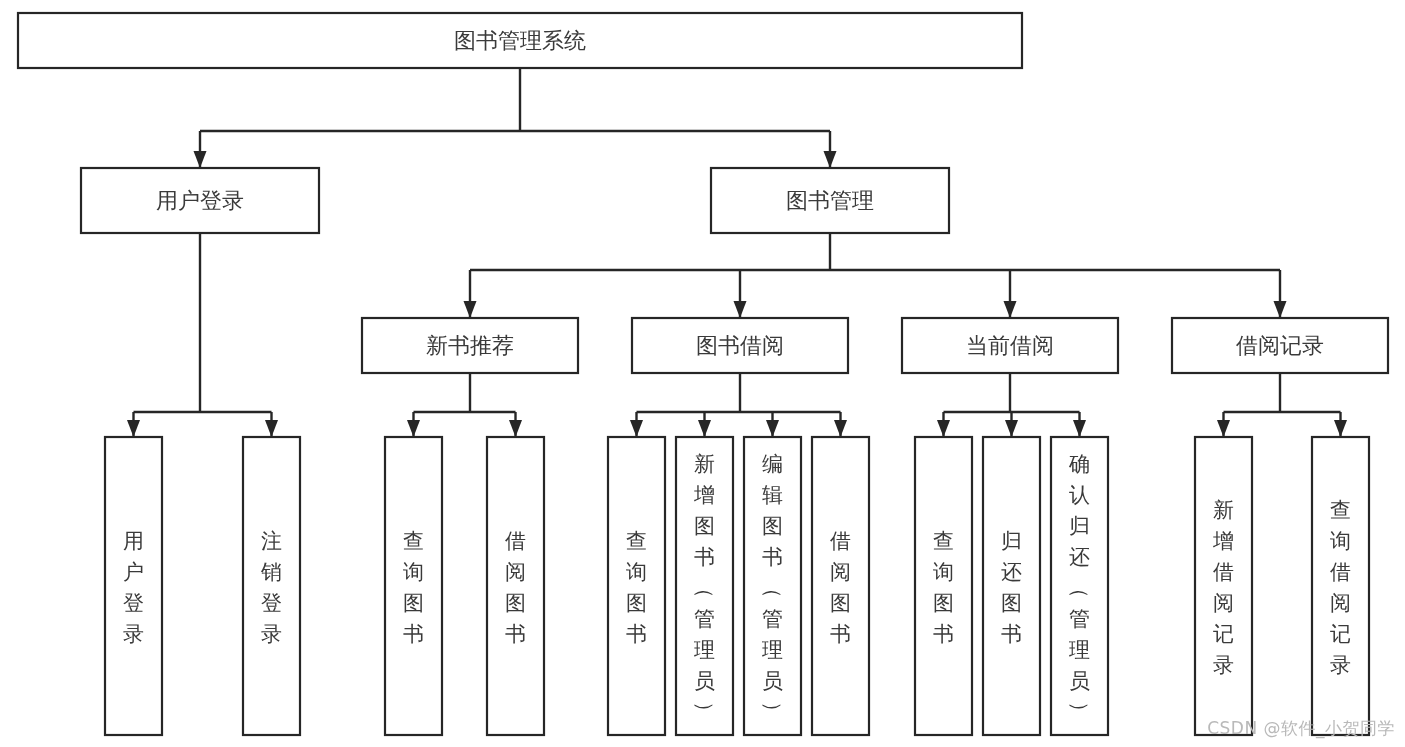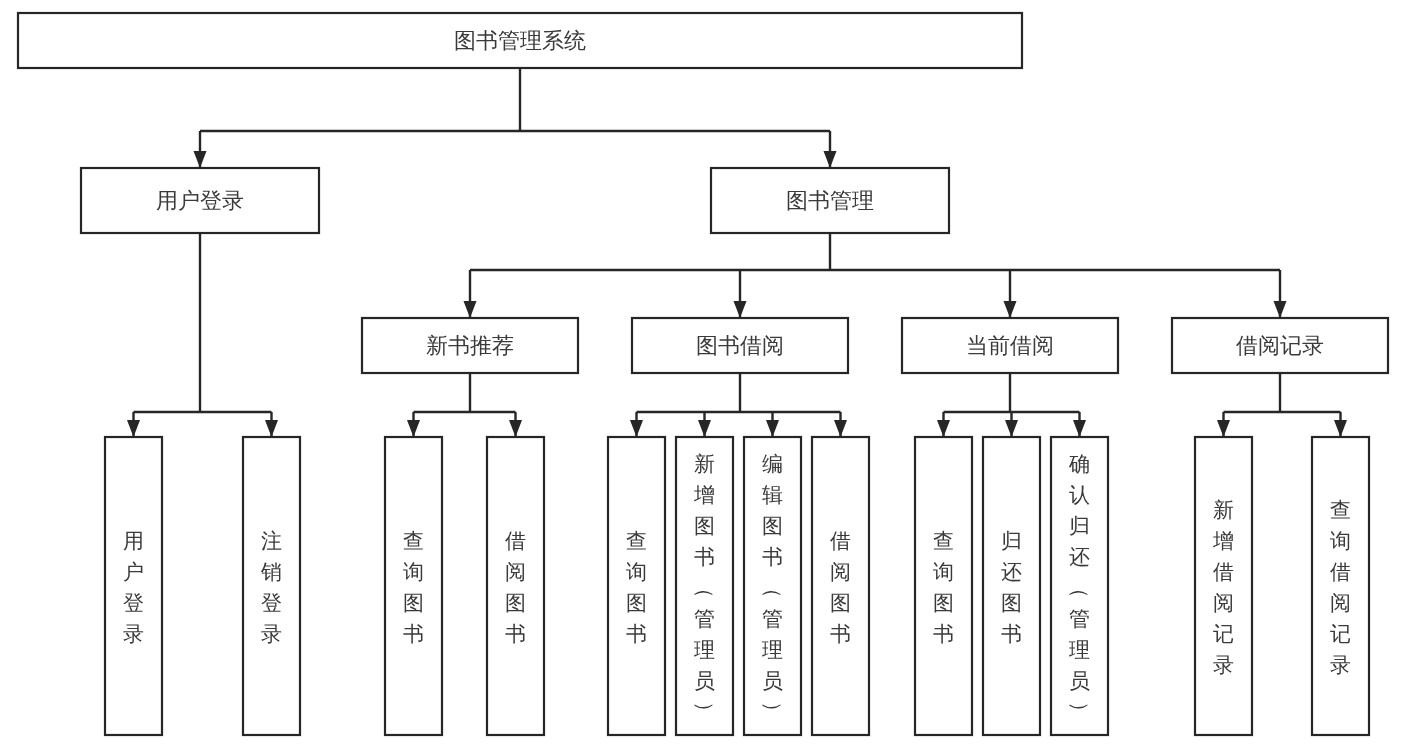--- a/index.html
+++ b/index.html
@@ -285,13 +285,14 @@
             <text x="1340.5" y="517.18" class="leaf-label">查</text>
             <text x="1340.5" y="548.18" class="leaf-label">询</text>
             <text x="1340.5" y="579.18" class="leaf-label">借</text>
             <text x="1340.5" y="610.18" class="leaf-label">阅</text>
             <text x="1340.5" y="641.18" class="leaf-label">记</text>
             <text x="1340.5" y="672.18" class="leaf-label">录</text>
           </g>
         </g>
       </g>
   </svg>
+  <div class="watermark-text">CSDN @软件_小贺同学</div>
 </div>
 
 </body></html>

